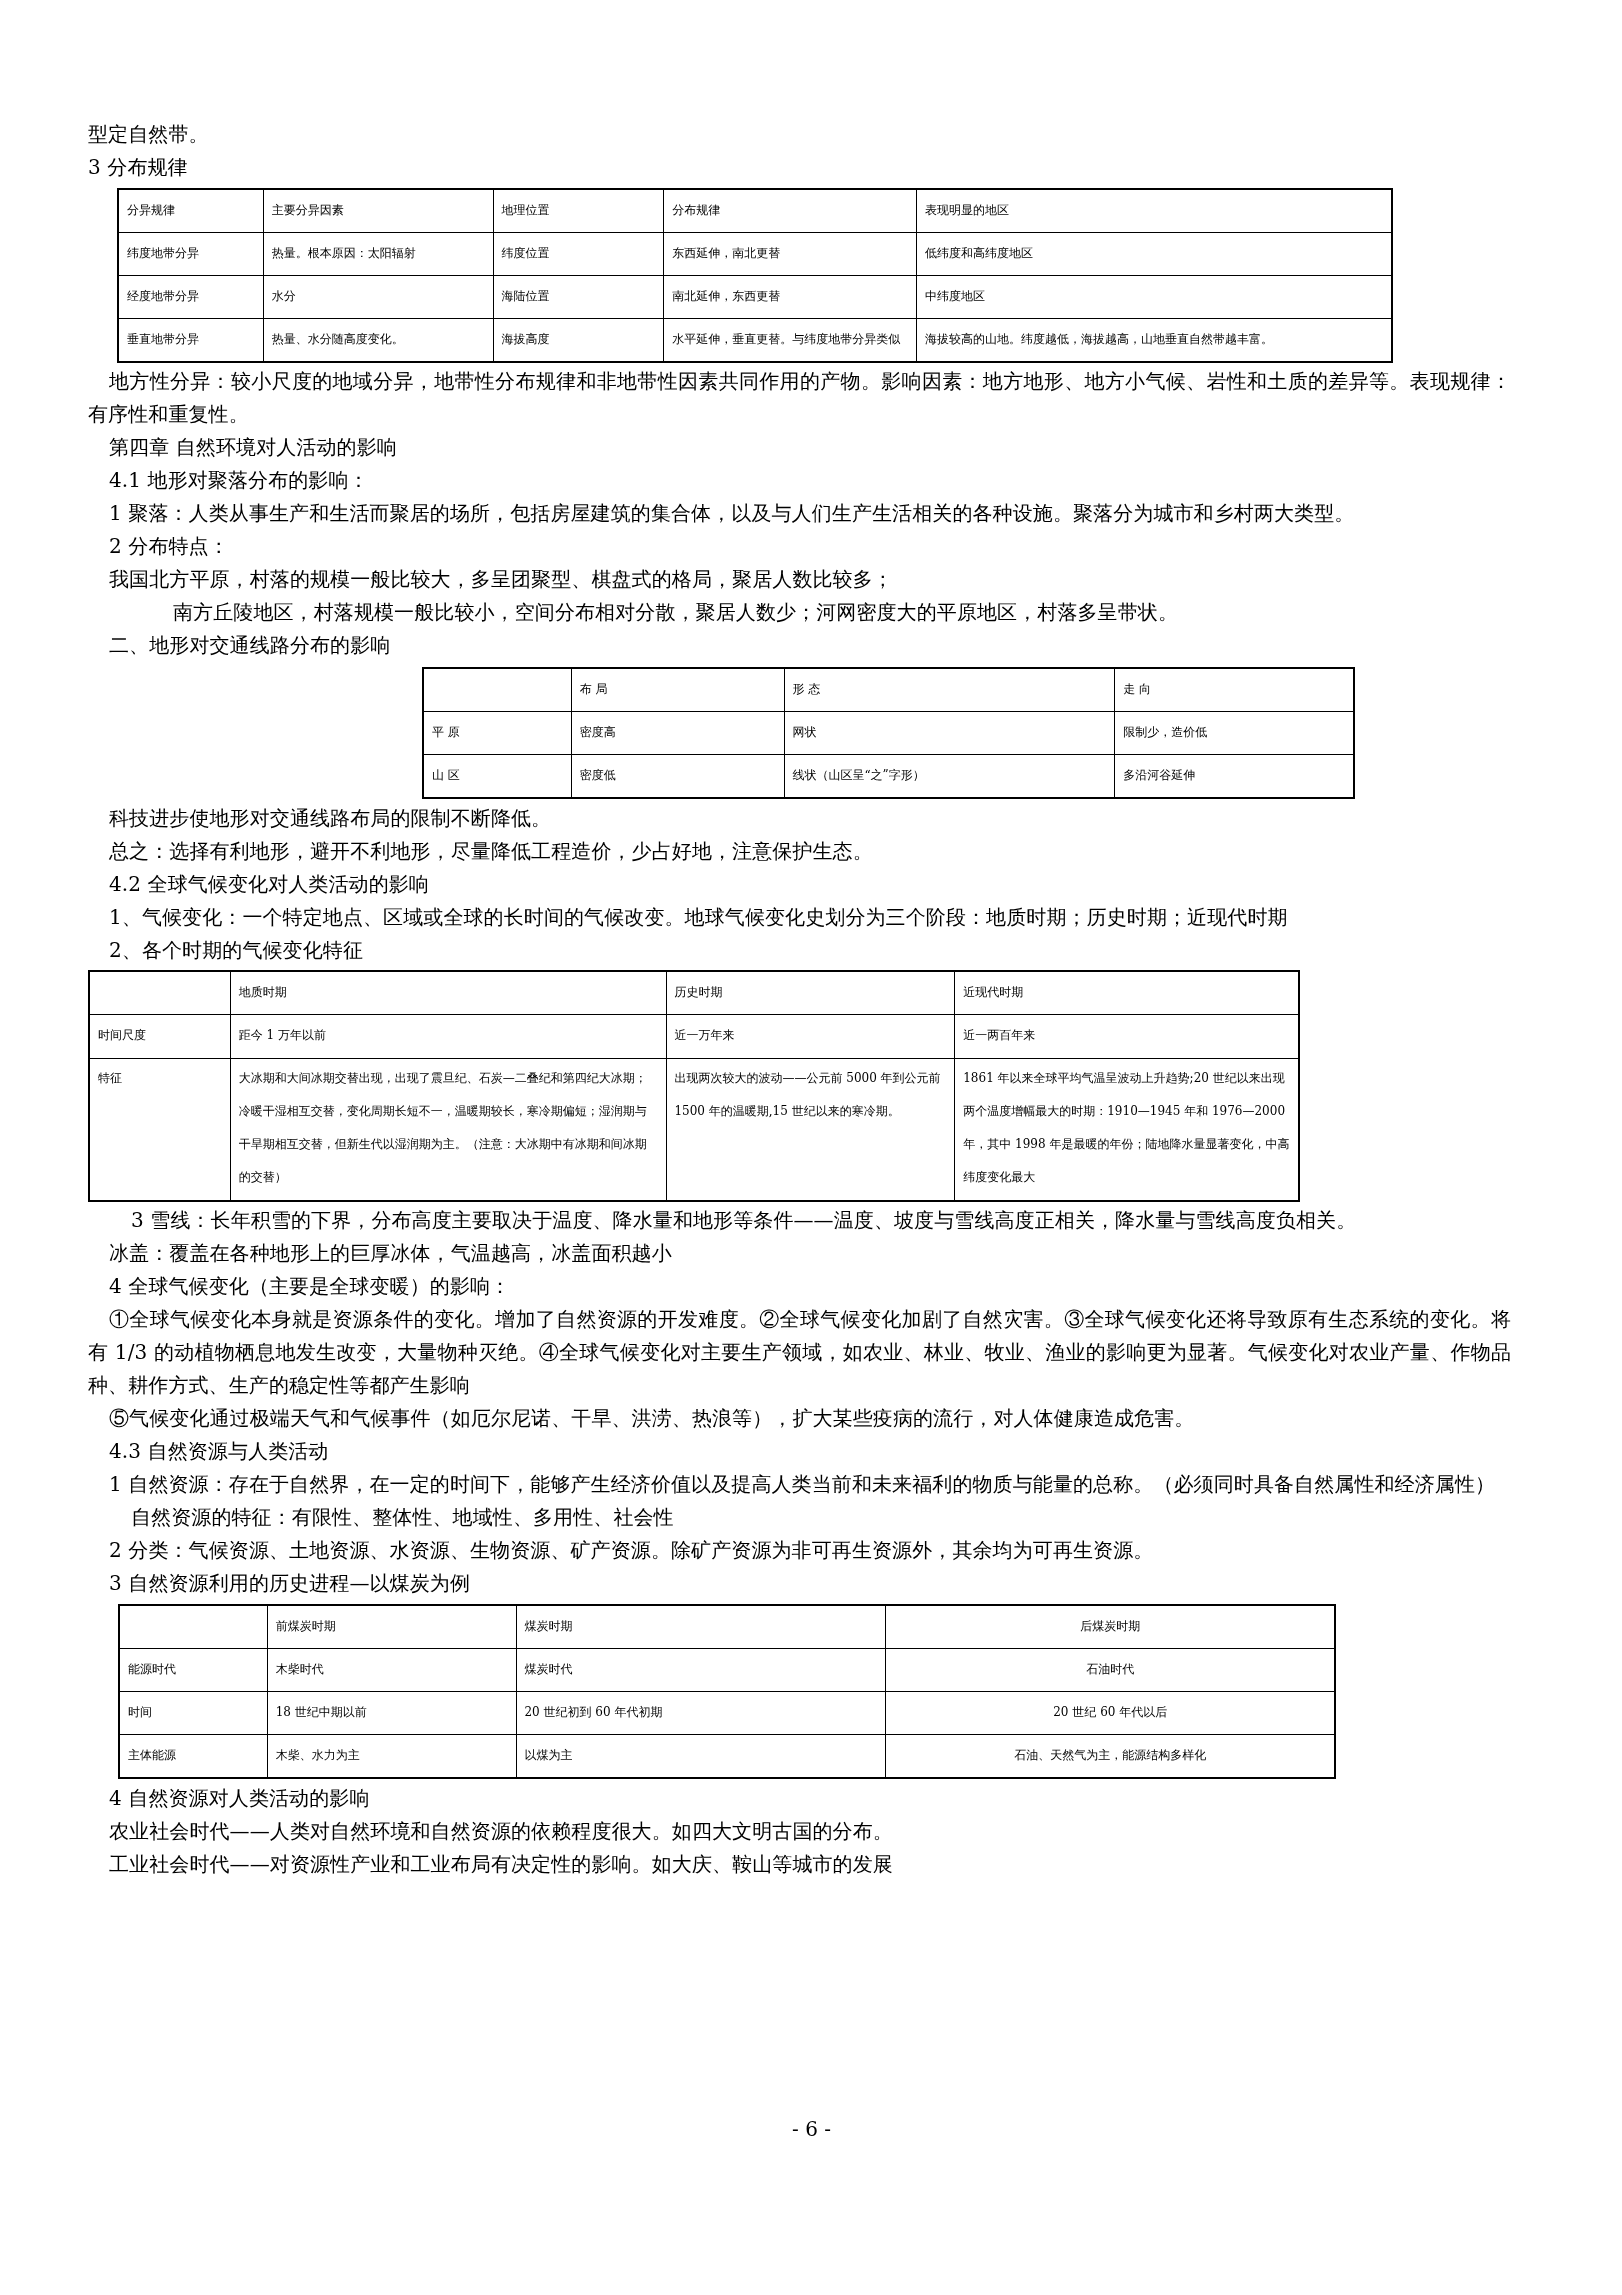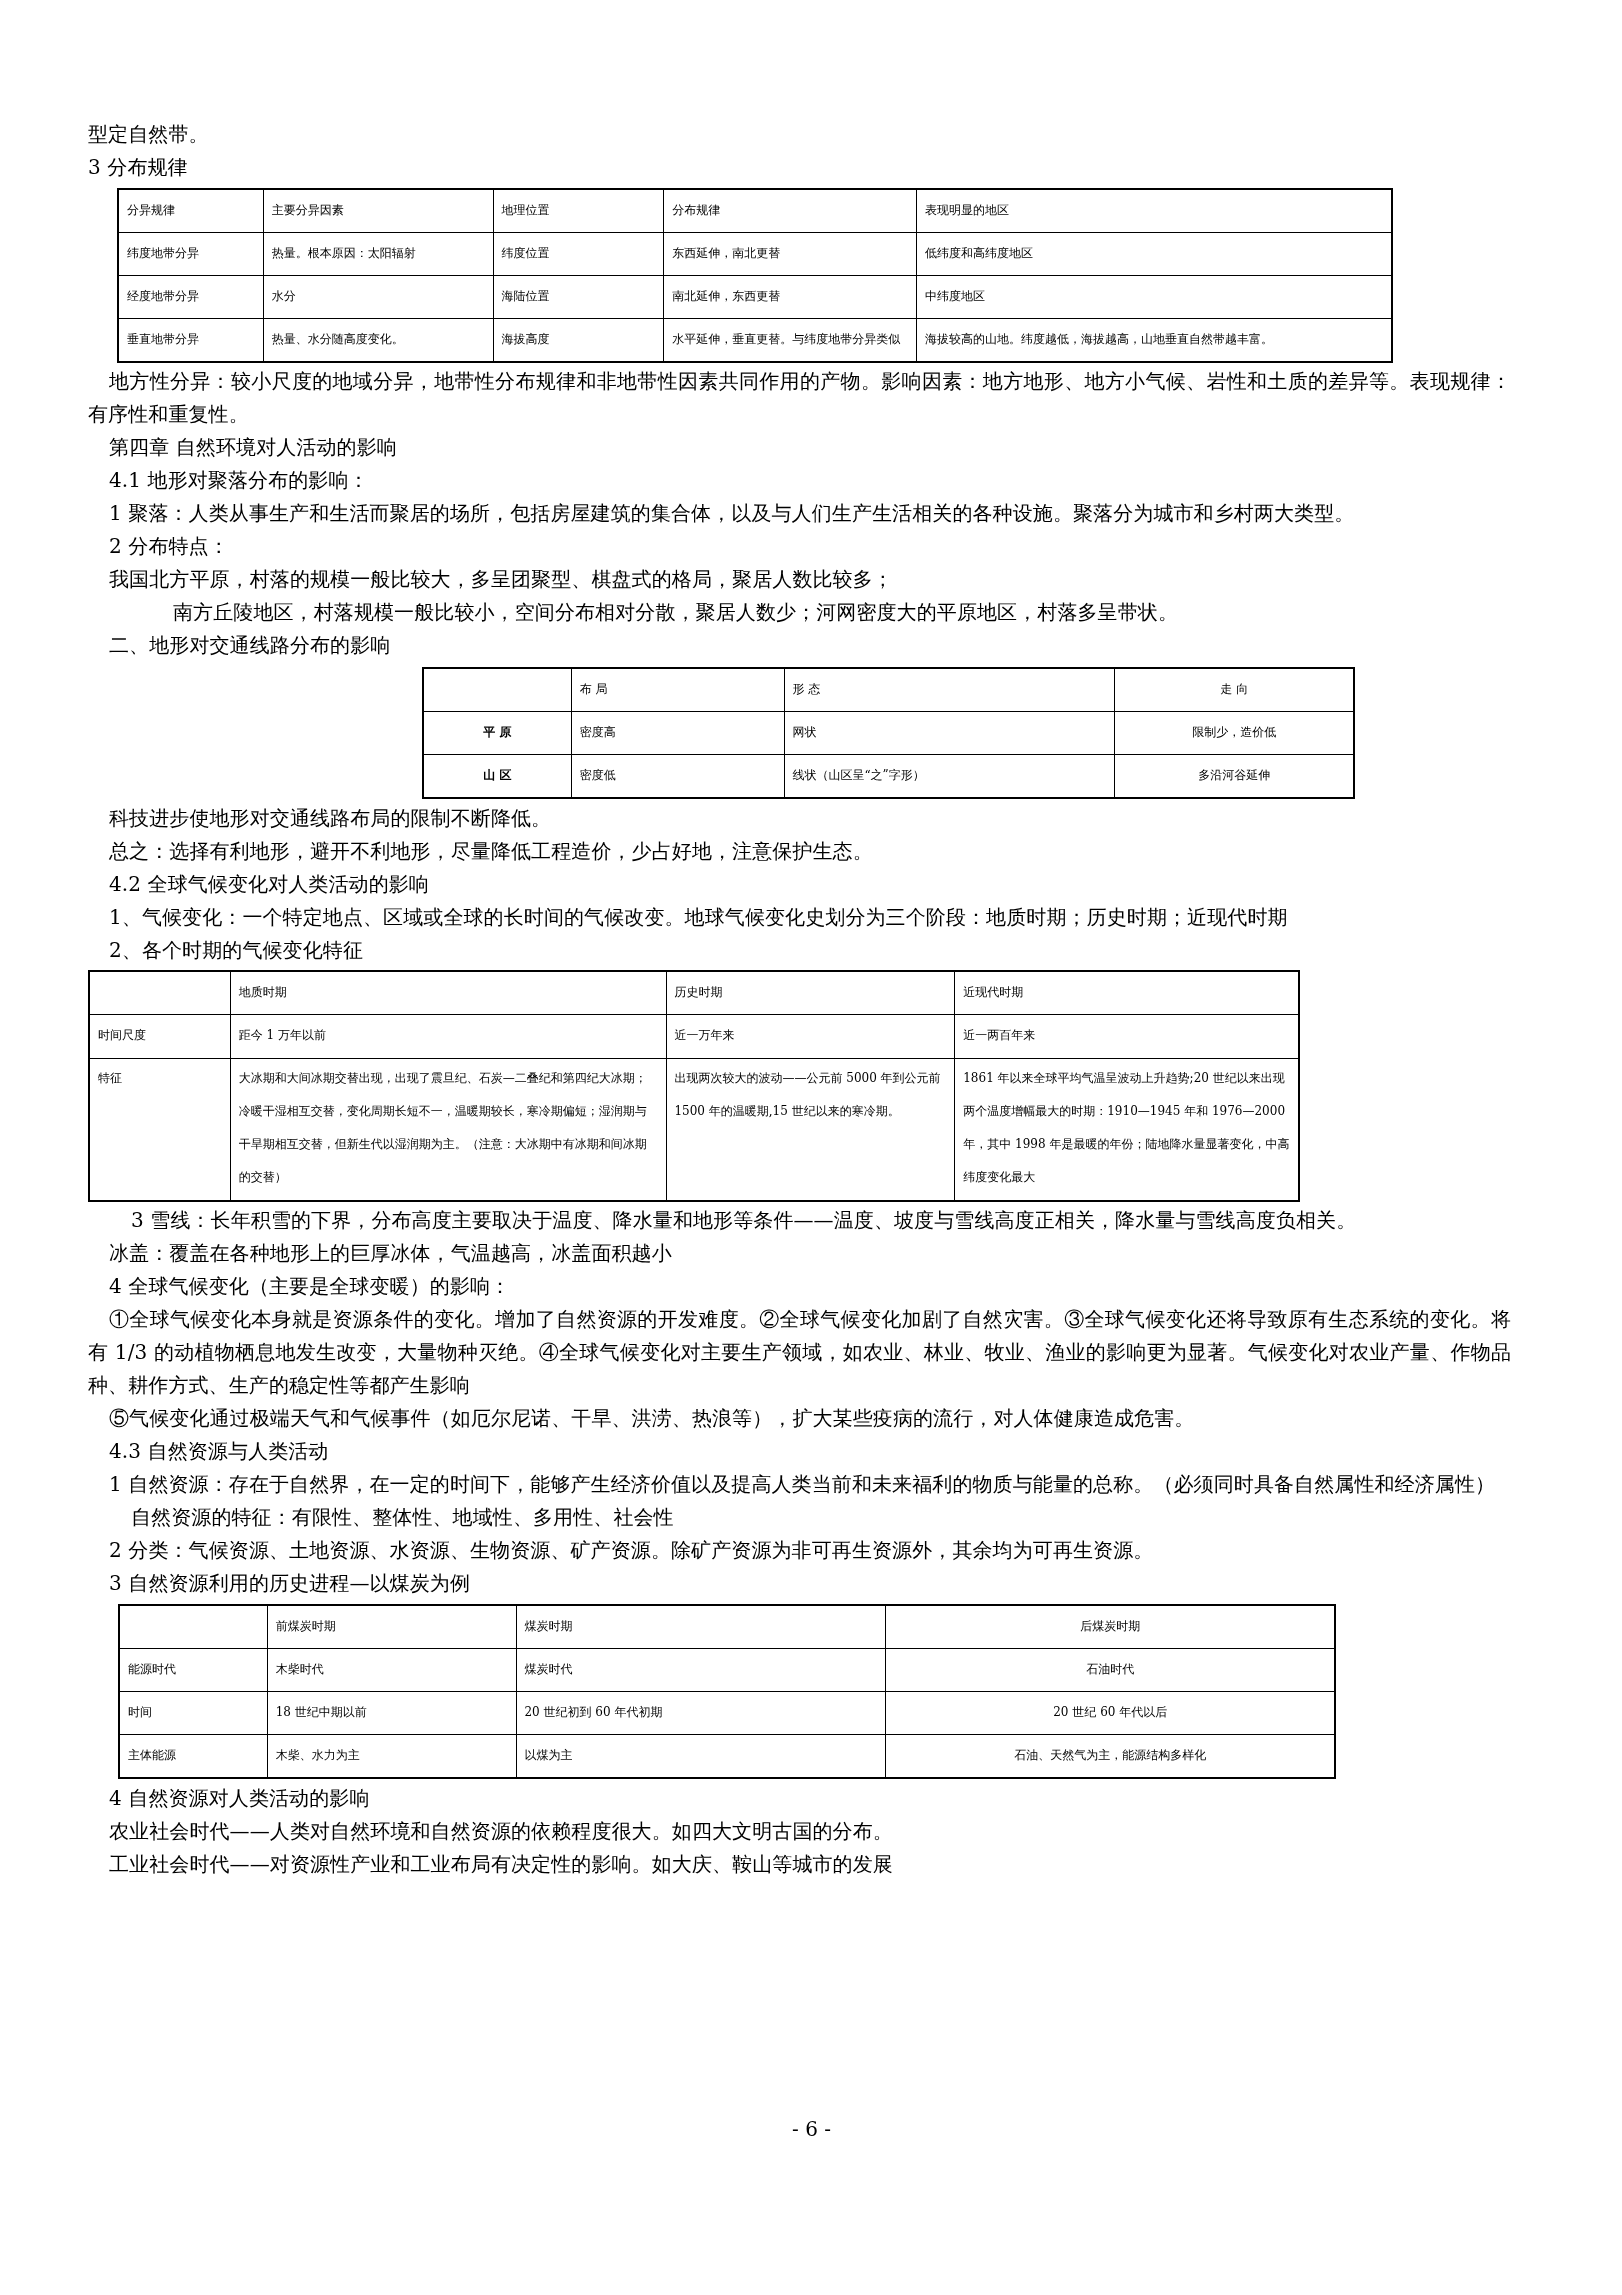--- a/index.html
+++ b/index.html
@@ -74,24 +74,24 @@
   .tbl-dist td.c1 { width: 213px; }
   .tbl-dist td.c2 { width: 154px; }
   .tbl-dist td.c3 { width: 236px; }
   .tbl-dist td.c4 { width: 458px; }
 
   
   .tbl-trans {
     width: 887px;
     margin: 5.2px 0 2.6px 334px;
   }
-  .tbl-trans td.c0 { width: 131px; text-align: center; font-weight: bold;}
+  .tbl-trans td.c0 { width: 131px; text-align: left;}
   .tbl-trans td.c1 { width: 196px; }
   .tbl-trans td.c2 { width: 314px; }
-  .tbl-trans td.c3 { width: 222px; text-align: center; }
+  .tbl-trans td.c3 { width: 222px; }
 
   
   .tbl-clim {
     width: 1171px;
     margin: 3.9px 0 2.6px 0px;
   }
   .tbl-clim td.c0 { width: 124px; }
   .tbl-clim td.c1 { width: 419px; }
   .tbl-clim td.c2 { width: 272px; }
   .tbl-clim td.c3 { width: 327px; }

